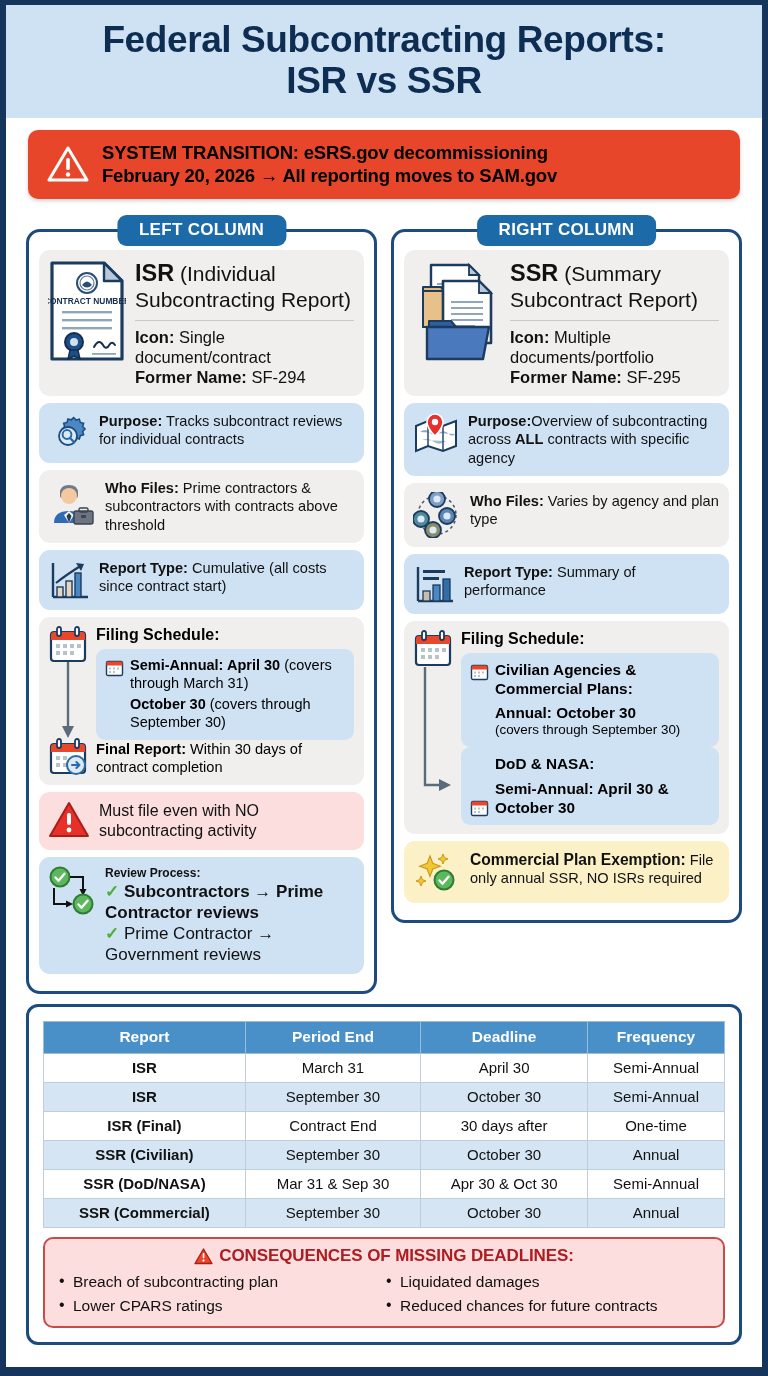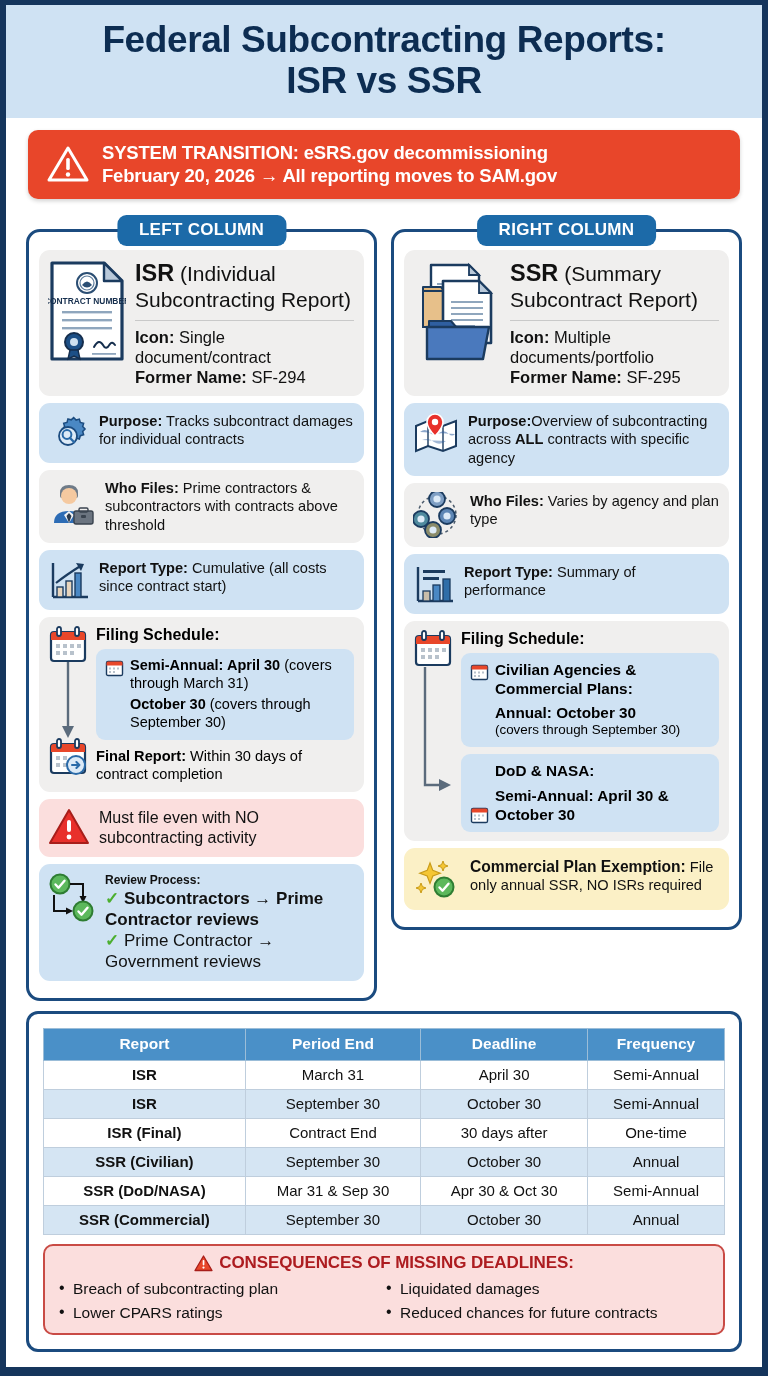--- a/index.html
+++ b/index.html
@@ -38,21 +38,21 @@
   .alert {
     background: #e8462a;
     border-radius: 10px;
     display: flex;
     align-items: center;
     gap: 12px;
     padding: 11px 16px 12px 18px;
     box-shadow: 0 2px 4px rgba(0,0,0,.18);
   }
   .alert .txt {
-    color: #ffffff; font-weight: bold; font-size: 18.5px; line-height: 1.25;
+    color: #000000; font-weight: bold; font-size: 18.5px; line-height: 1.25;
     letter-spacing: -0.2px;
   }
 
   
   .cols { display: flex; gap: 14px; padding: 6px 20px 0; align-items: flex-start; }
   .col { flex: 1 1 0; position: relative; padding-top: 14px; }
   .col-box {
     border: 3px solid #1b4b7f;
     border-radius: 14px;
     background: #fff;
@@ -96,21 +96,20 @@
   .icon-box { flex: 0 0 auto; display: flex; align-items: flex-start; justify-content: center; }
 
   
   .sched { display: flex; gap: 8px; align-items: flex-start; }
   .sched-body { flex: 1 1 auto; }
   .sched-title { font-weight: bold; font-size: 16px; margin-bottom: 5px; }
   .subcard {
     background: #cfe2f3;
     border-radius: 9px;
     padding: 7px 9px 8px;
-    margin-bottom: 7px;
     display: flex; gap: 6px; align-items: flex-start;
     font-size: 14.5px; line-height: 1.26;
   }
   .subcard.last { margin-bottom: 0; align-items: flex-end; }
   .final-row { display: flex; gap: 8px; align-items: flex-start; font-size: 14.6px; line-height: 1.24; }
 
   .review-list { font-size: 17px; line-height: 1.22; }
   .review-list .ck { color: #4caf2f; font-weight: bold; }
   .review-title { font-weight: bold; font-size: 12px; margin-bottom: 2px; }
 
@@ -245,21 +244,21 @@
           <span class="icon-box">
             <svg width="42" height="42" viewBox="0 0 42 42">
               <path d="M21 2 l3.4 1 2.6-2.4 2.6 2.6 3.4-1 1 3.5 3.5 1-1 3.4 2.5 2.6-2.5 2.6 1 3.4-3.5 1-1 3.5-3.4-1-2.6 2.5-2.6-2.5-3.4 1-1-3.5-3.5-1 1-3.4-2.5-2.6 2.5-2.6-1-3.4 3.5-1z" transform="translate(0,5) scale(0.95)" fill="#4a88c4" stroke="#1b4b7f" stroke-width="1.6"></path>
               <circle cx="20" cy="24" r="9" fill="#dceaf7" stroke="#1b4b7f" stroke-width="1.8"></circle>
               <circle cx="19" cy="22.5" r="4.4" fill="none" stroke="#2a6aa8" stroke-width="2"></circle>
               <line x1="22" y1="26" x2="26" y2="30" stroke="#2a6aa8" stroke-width="2.4" stroke-linecap="round"></line>
             </svg>
           </span>
           <div class="card-text">
             <b>Purpose:</b>
-            <span>Tracks subcontract damages for individual contracts</span>
+            <span>Tracks subcontract reviews for individual contracts</span>
           </div>
         </div>
 
         <div class="card gray">
           <span class="icon-box">
             <svg width="48" height="48" viewBox="0 0 48 48">
               <path d="M12 14 q0-8 9-8 q9 0 9 8 v3 q0 2-2 2 h-14 q-2 0-2-2z" fill="#6f7b88"></path>
               <circle cx="21" cy="17" r="8" fill="#f5c9a0"></circle>
               <path d="M6 44 q0-12 15-12 q15 0 15 12z" fill="#2d6cb5"></path>
               <path d="M21 32 l-5 4 5 8 5-8z" fill="#f2f4f7"></path>

